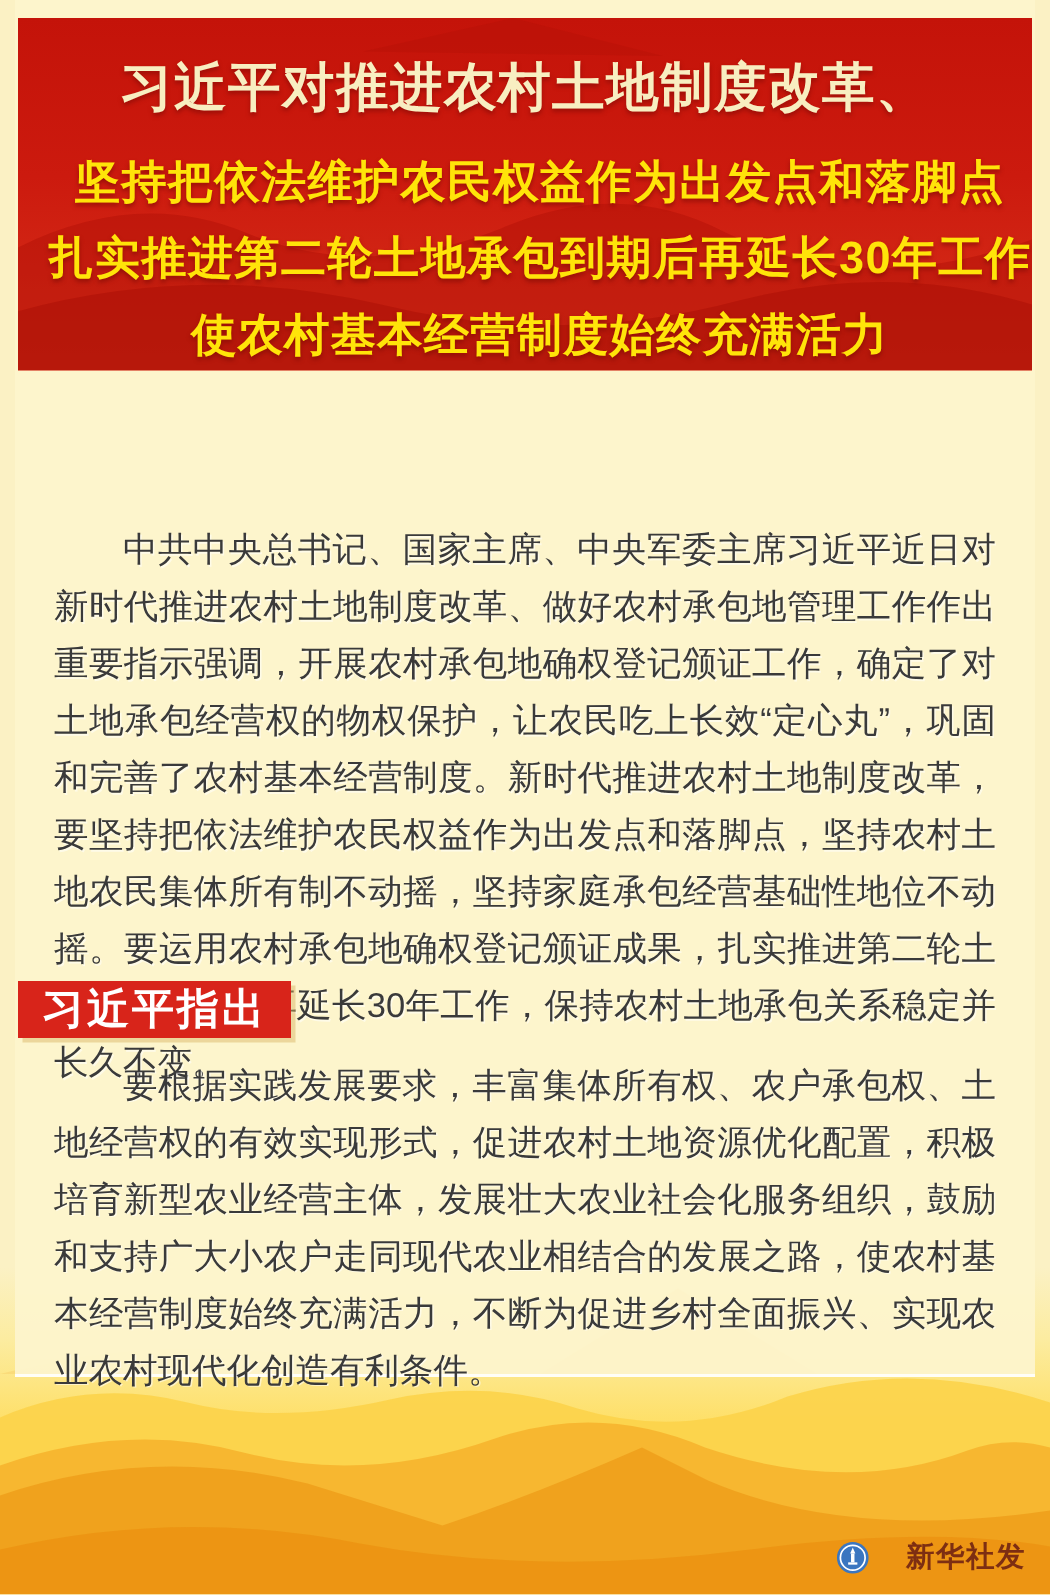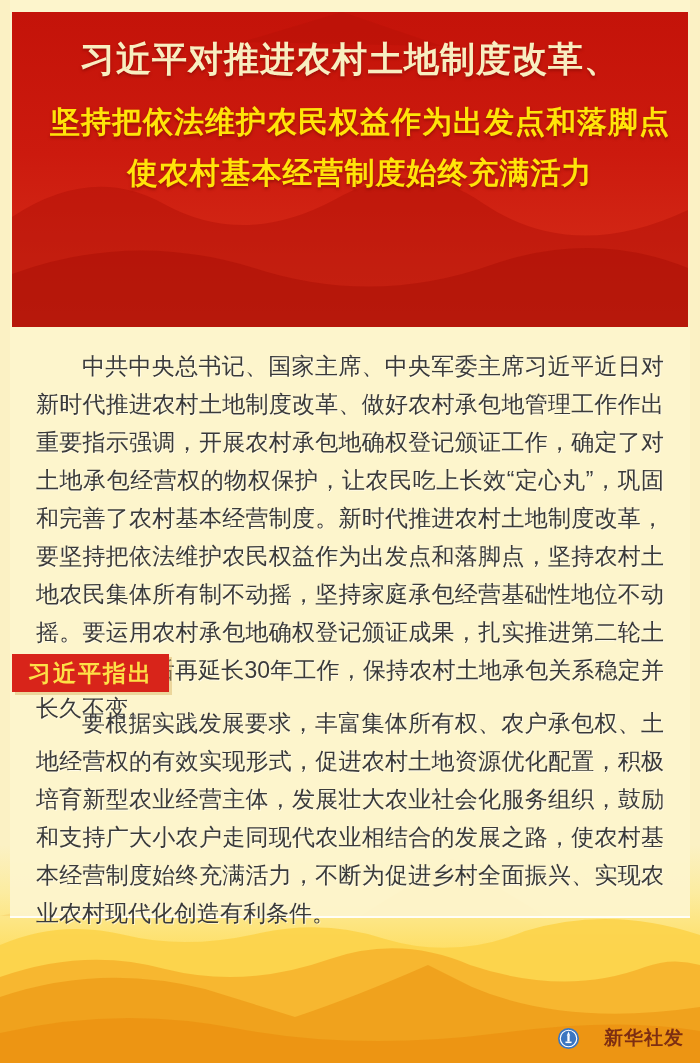--- a/index.html
+++ b/index.html
@@ -19,21 +19,21 @@
   .bg-mountains svg{position:absolute;left:0;top:0;width:700px;height:218px;display:block;}
   
   .content-panel{
     position:absolute;left:10px;right:10px;top:0;height:916px;
     background:rgba(253,244,204,0.95);
     border-bottom:2px solid rgba(255,255,255,0.85);
     z-index:2;
   }
   
   .banner{
-    position:absolute;left:12px;right:12px;top:12px;height:315px;
+    position:absolute;left:12px;right:12px;top:12px;height:235px;
     background:linear-gradient(180deg,#c41309 0%,#cc1a0e 45%,#d8321b 100%);
     z-index:3;overflow:hidden;
     text-align:center;
   }
   .banner svg.banner-hills{position:absolute;left:0;top:0;width:100%;height:100%;}
   .banner-inner{position:relative;padding-top:22px;}
   .banner-title{
     margin:0;line-height:50px;font-size:35px;font-weight:bold;
     color:#f8eec1;letter-spacing:1px;
     text-shadow:0 2px 3px rgba(120,10,5,.55);
@@ -48,22 +48,22 @@
   .para{
     position:absolute;left:36px;right:36px;margin:0;
     font-size:23px;line-height:38px;color:#3a3a3a;
     text-indent:2em;text-align:justify;z-index:4;
     text-shadow:1px 1px 0 rgba(255,255,255,.55);
   }
   .para-1{top:347px;}
   .para-2{top:704px;}
   .speaker-label{
     position:absolute;left:12px;top:654px;z-index:4;
-    background:#d8241a;color:#fde047;
-    font-size:23px;font-weight:bold;letter-spacing:2px;
+    background:#d8241a;color:#ffffff;
+    font-size:28px;font-weight:bold;letter-spacing:2px;
     line-height:38px;padding:0 16px;
     box-shadow:3px 3px 0 rgba(214,178,96,.45);
   }
   
   .credit{
     position:absolute;right:16px;bottom:12px;z-index:4;
     display:flex;align-items:center;gap:24px;
   }
   .credit svg{display:block;}
   .credit-text{
@@ -96,20 +96,21 @@
   <div class="banner">
     <svg class="banner-hills" viewBox="0 0 676 315" preserveAspectRatio="none">
       <path d="M0 205 Q80 152 152 192 Q232 236 322 188 Q402 142 472 192 Q562 252 676 198 L676 315 L0 315 Z" fill="#b01006" opacity="0.45"></path>
       <path d="M0 262 Q120 218 242 256 Q362 295 482 252 Q582 218 676 256 L676 315 L0 315 Z" fill="#a60d04" opacity="0.45"></path>
       <path d="M230 30 L330 0 L430 34 Z" fill="#b01006" opacity="0.3"></path>
     </svg>
     <div class="banner-inner">
       <p class="banner-title">习近平对推进农村土地制度改革、</p>
       <div class="banner-subtitles">
         <p class="banner-subtitle">坚持把依法维护农民权益作为出发点和落脚点</p>
+        <p class="banner-subtitle">扎实推进第二轮土地承包到期后再延长30年工作</p>
         <p class="banner-subtitle">使农村基本经营制度始终充满活力</p>
       </div>
     </div>
   </div>
 
   <p class="para para-1">中共中央总书记、国家主席、中央军委主席习近平近日对新时代推进农村土地制度改革、做好农村承包地管理工作作出重要指示强调，开展农村承包地确权登记颁证工作，确定了对土地承包经营权的物权保护，让农民吃上长效“定心丸”，巩固和完善了农村基本经营制度。新时代推进农村土地制度改革，要坚持把依法维护农民权益作为出发点和落脚点，坚持农村土地农民集体所有制不动摇，坚持家庭承包经营基础性地位不动摇。要运用农村承包地确权登记颁证成果，扎实推进第二轮土地承包到期后再延长30年工作，保持农村土地承包关系稳定并长久不变。</p>
 
   <div class="speaker-label">习近平指出</div>
 
   <p class="para para-2">要根据实践发展要求，丰富集体所有权、农户承包权、土地经营权的有效实现形式，促进农村土地资源优化配置，积极培育新型农业经营主体，发展壮大农业社会化服务组织，鼓励和支持广大小农户走同现代农业相结合的发展之路，使农村基本经营制度始终充满活力，不断为促进乡村全面振兴、实现农业农村现代化创造有利条件。</p>

